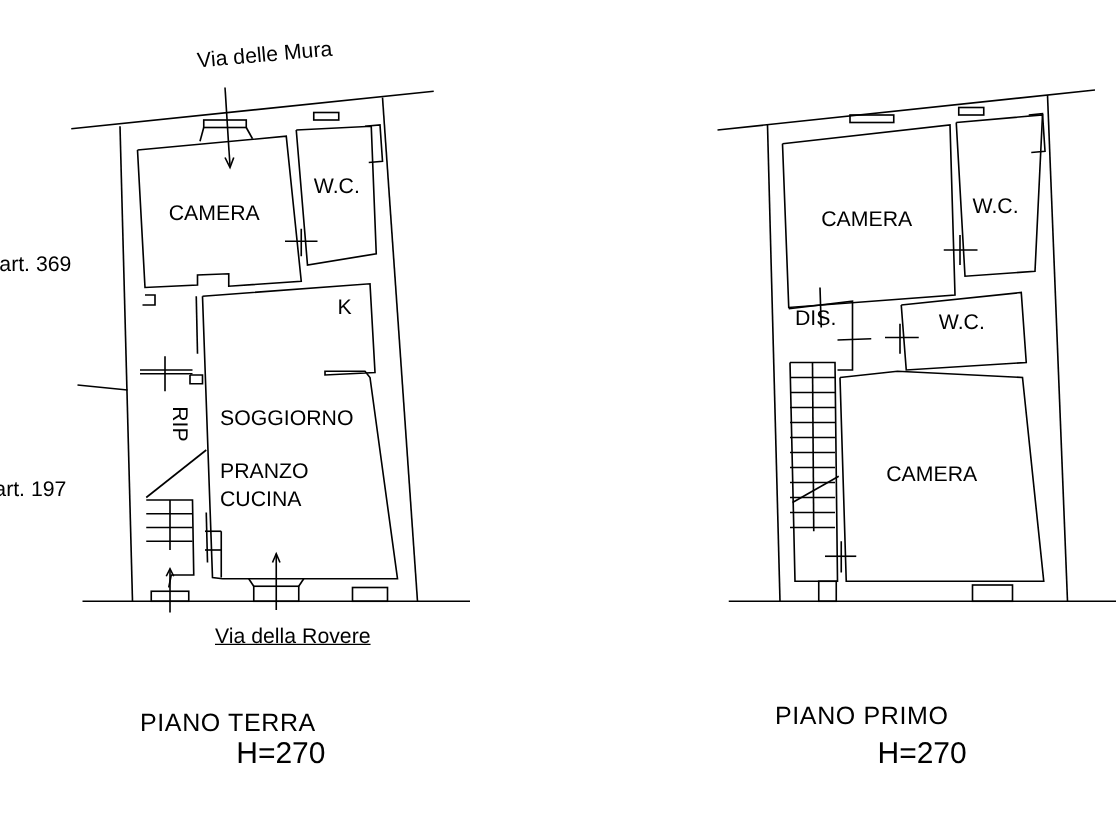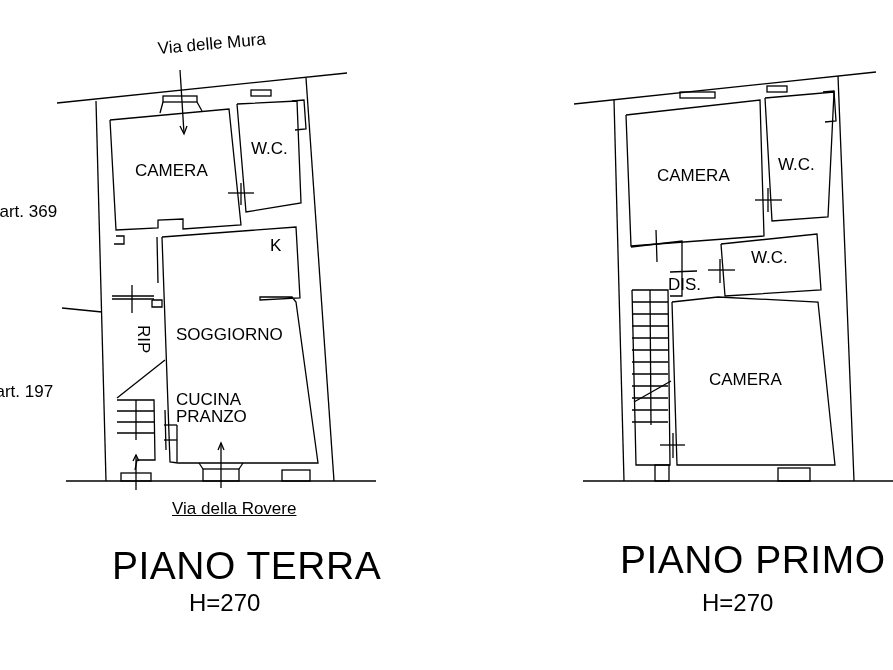--- a/index.html
+++ b/index.html
@@ -2,21 +2,21 @@
 <html><head>
 <meta charset="utf-8">
 <style>
   html,body{margin:0;padding:0;background:#ffffff;}
   body{width:893px;height:670px;overflow:hidden;position:relative;font-family:"Liberation Sans",sans-serif;color:#000;}
   #plan{position:absolute;left:0;top:0;width:893px;height:670px;}
   .lbl{position:absolute;white-space:nowrap;color:#000;line-height:1;}
   .room{font-size:17px;}
   .street{font-size:17px;}
   .parcel{font-size:17px;}
-  .title{font-size:39px;letter-spacing:0.5px;}
+  .title{font-size:20px;letter-spacing:0.5px;margin-top:23px;}
   .height{font-size:24px;}
   svg line, svg polyline, svg polygon, svg rect{stroke:#000;fill:none;stroke-width:1.3;}
 </style>
 </head>
 <body>
 
 <svg id="plan" viewBox="0 0 893 670" xmlns="http://www.w3.org/2000/svg">
 
   <g>
 
@@ -121,25 +121,25 @@
 </svg>
 
 <div class="lbl street" style="left:157px;top:40px;transform:rotate(-5deg);transform-origin:left top;">Via delle Mura</div>
 <div class="lbl parcel" style="left:-10px;top:203px;">part. 369</div>
 <div class="lbl parcel" style="left:-14px;top:383px;">part. 197</div>
 <div class="lbl room" style="left:135px;top:162px;">CAMERA</div>
 <div class="lbl room" style="left:251px;top:140px;">W.C.</div>
 <div class="lbl room" style="left:270px;top:237px;">K</div>
 <div class="lbl room" style="left:126px;top:325px;transform:rotate(90deg);transform-origin:left top;left:152px;">RIP</div>
 <div class="lbl room" style="left:176px;top:326px;">SOGGIORNO</div>
-<div class="lbl room" style="left:176px;top:368px;margin-top:40px;">PRANZO</div>
+<div class="lbl room" style="left:176px;top:368px;">PRANZO</div>
 <div class="lbl room" style="left:176px;top:391px;">CUCINA</div>
 <div class="lbl street" style="left:172px;top:500px;text-decoration:underline;">Via della Rovere</div>
 <div class="lbl title" style="left:112px;top:546px;">PIANO TERRA</div>
 <div class="lbl height" style="left:189px;top:591px;">H=270</div>
 
 <div class="lbl room" style="left:657px;top:167px;">CAMERA</div>
 <div class="lbl room" style="left:778px;top:156px;">W.C.</div>
-<div class="lbl room" style="left:636px;top:276px;margin-left:32px;">DIS.</div>
+<div class="lbl room" style="left:636px;top:246px;">DIS.</div>
 <div class="lbl room" style="left:751px;top:249px;">W.C.</div>
 <div class="lbl room" style="left:709px;top:371px;">CAMERA</div>
 <div class="lbl title" style="left:620px;top:540px;text-align:center;">PIANO PRIMO</div>
 <div class="lbl height" style="left:702px;top:591px;">H=270</div>
 
 </body></html>

